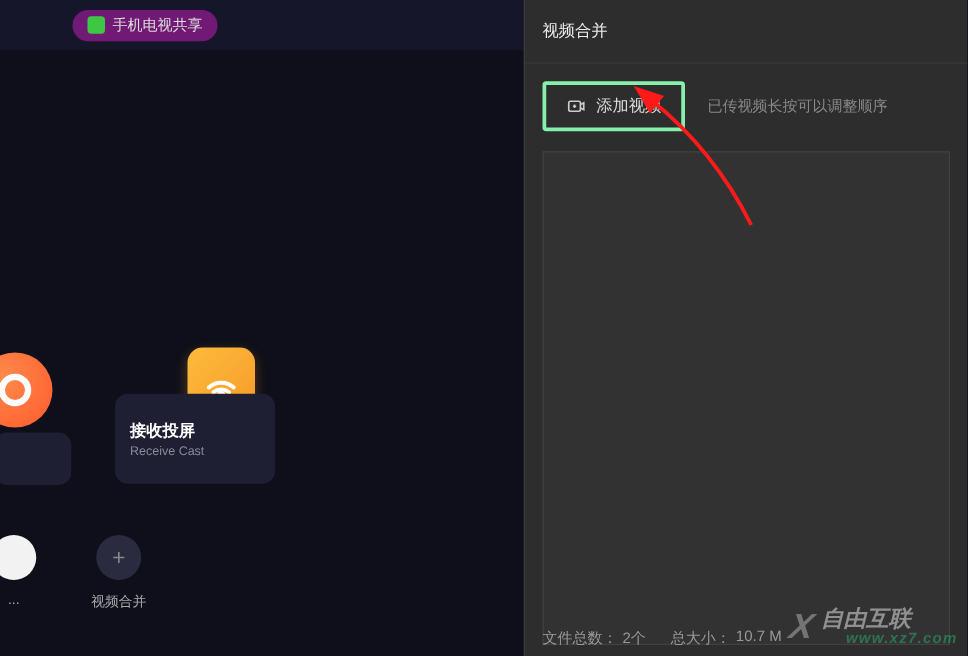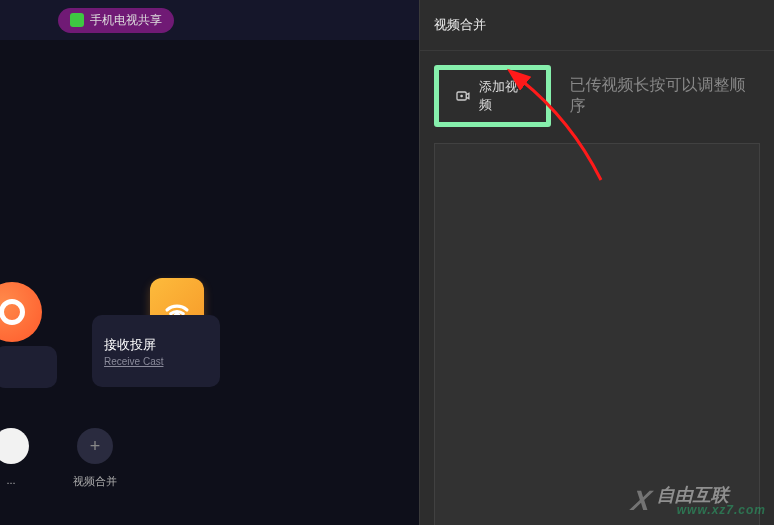--- a/index.html
+++ b/index.html
@@ -57,22 +57,22 @@
     left: 92px; top: 275px;
     width: 128px; height: 72px;
     background: #1e1f33;
     border-radius: 10px;
     padding: 10px 12px;
     display: flex;
     flex-direction: column;
     justify-content: center;
     gap: 2px;
   }
-  .card-cast .title { font-size: 13px; font-weight: normal; color: #fff; }
-  .card-cast .sub { font-size: 10px; color: #8a8a9a; text-decoration: underline; }
+  .card-cast .title { font-size: 13px; font-weight: bold; color: #fff; }
+  .card-cast .sub { font-size: 10px; color: #8a8a9a; }
   .cast-icon {
     position: absolute;
     left: 150px; top: 238px;
     width: 54px; height: 54px;
     border-radius: 12px;
     background: linear-gradient(135deg, #fdbb3c, #f79b2a);
     display: flex; align-items: center; justify-content: center;
     box-shadow: 0 4px 10px rgba(247,155,42,0.3);
   }
   .wifi-arc { width: 30px; height: 30px; position: relative; }
@@ -129,29 +129,29 @@
     border-bottom: 1px solid #3a3a3a;
   }
   .panel-toolbar {
     display: flex;
     align-items: center;
     gap: 18px;
     padding: 14px 14px 10px;
   }
   .add-btn {
     display: flex; align-items: center; gap: 8px;
-    border: 5px solid #86efac;
+    border: 3px solid #86efac;
     border-radius: 3px;
     padding: 8px 16px;
     font-size: 13px;
     color: #ddd;
     cursor: pointer;
   }
   .add-btn svg { width: 16px; height: 16px; }
-  .hint { font-size: 16px; color: #888; }
+  .hint { font-size: 12px; color: #888; }
   .drop-area {
     margin: 6px 14px 0;
     height: 395px;
     border: 1px solid #414141;
     background: #323232;
   }
   .footer {
     position: absolute;
     bottom: 6px; left: 14px;
     font-size: 12px;
@@ -275,20 +275,27 @@
       <svg viewBox="0 0 24 24" fill="none" stroke="#ccc" stroke-width="2">
         <rect x="3" y="6" width="14" height="12" rx="2"></rect>
           <path d="M17 10l4-2v8l-4-2"></path>
           <path d="M8 12h4M10 10v4"></path>
       </svg>
       <span>添加视频</span>
     </div>
     <div class="hint">已传视频长按可以调整顺序</div>
   </div>
   <div class="drop-area"></div>
+  <div class="footer">
+    <span>文件总数：</span>
+    <span>2个</span>
+    <span style="width:12px"></span>
+    <span>总大小：</span>
+    <span>10.7 M</span>
+  </div>
 </div>
 
 <svg class="arrow-annotation" viewBox="0 0 170 140">
   <defs>
     <marker id="ah" markerWidth="10" markerHeight="10" refX="2" refY="3" orient="auto">
       <path d="M0,0 L0,6 L8,3 z" fill="#ff1a1a"></path>
     </marker>
   </defs>
   <path d="M140,120 Q110,60 60,20" stroke="#ff1a1a" stroke-width="3" fill="none" marker-end="url(#ah)"></path>
 </svg>

